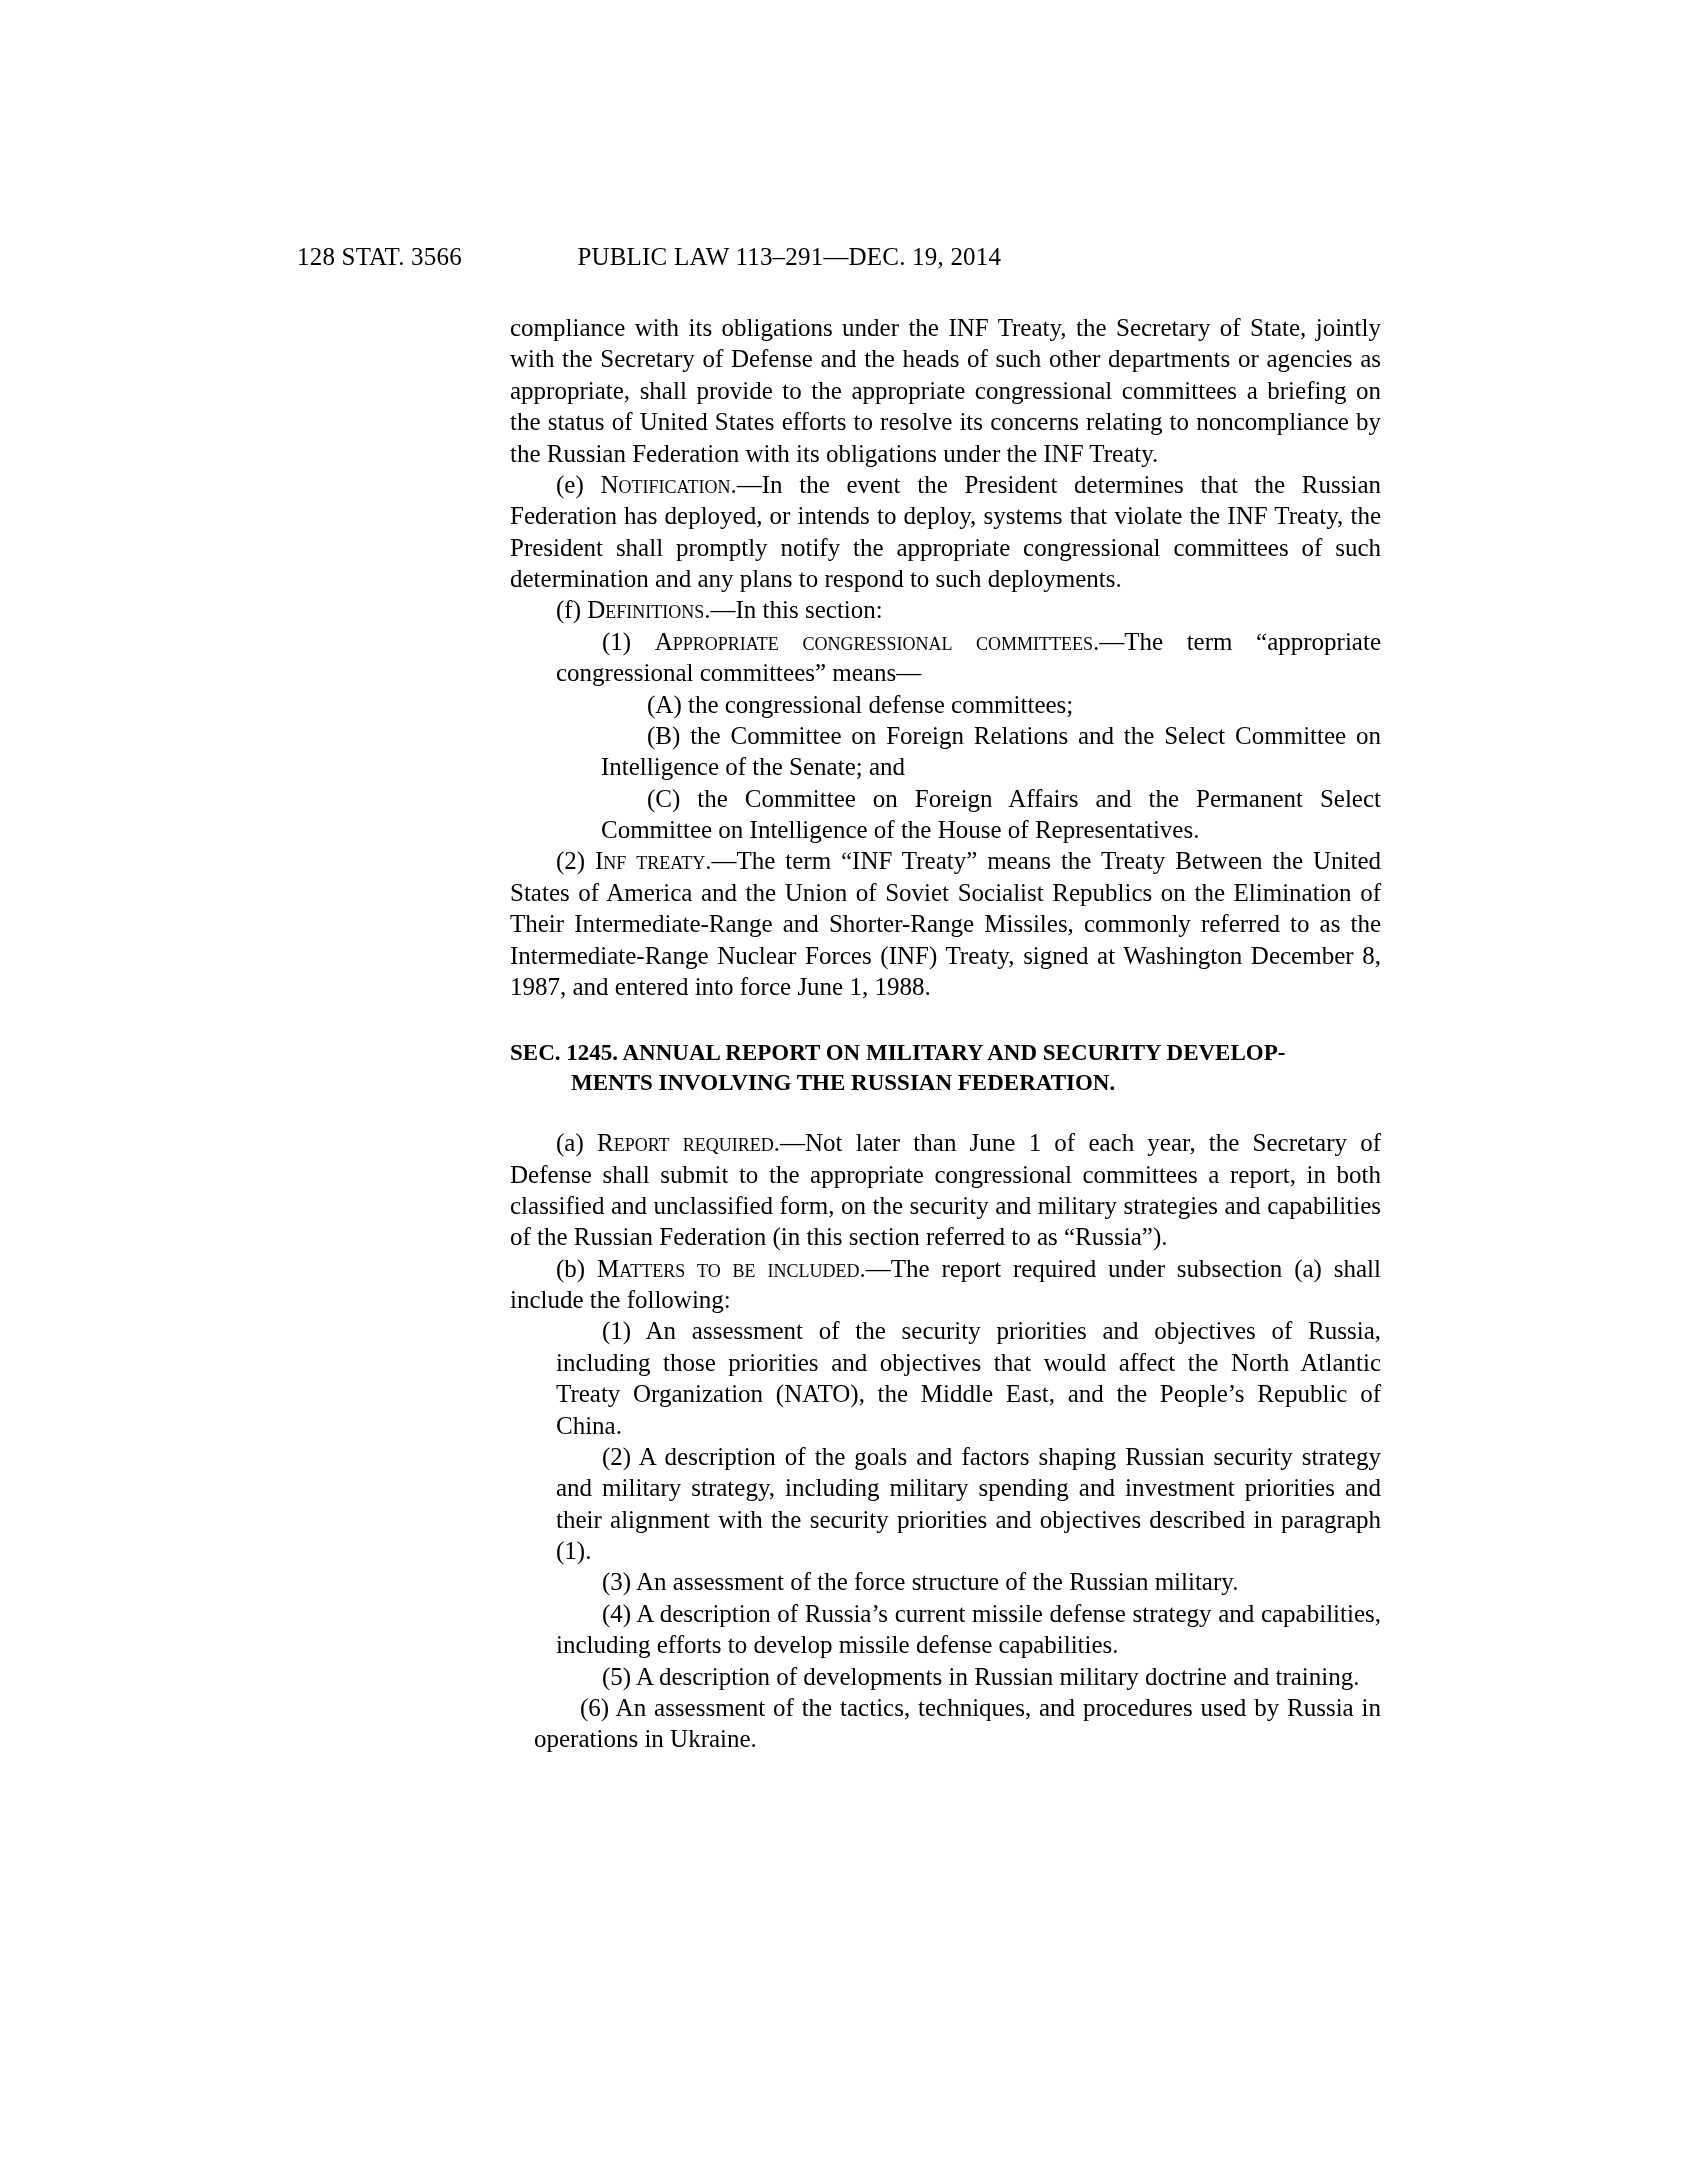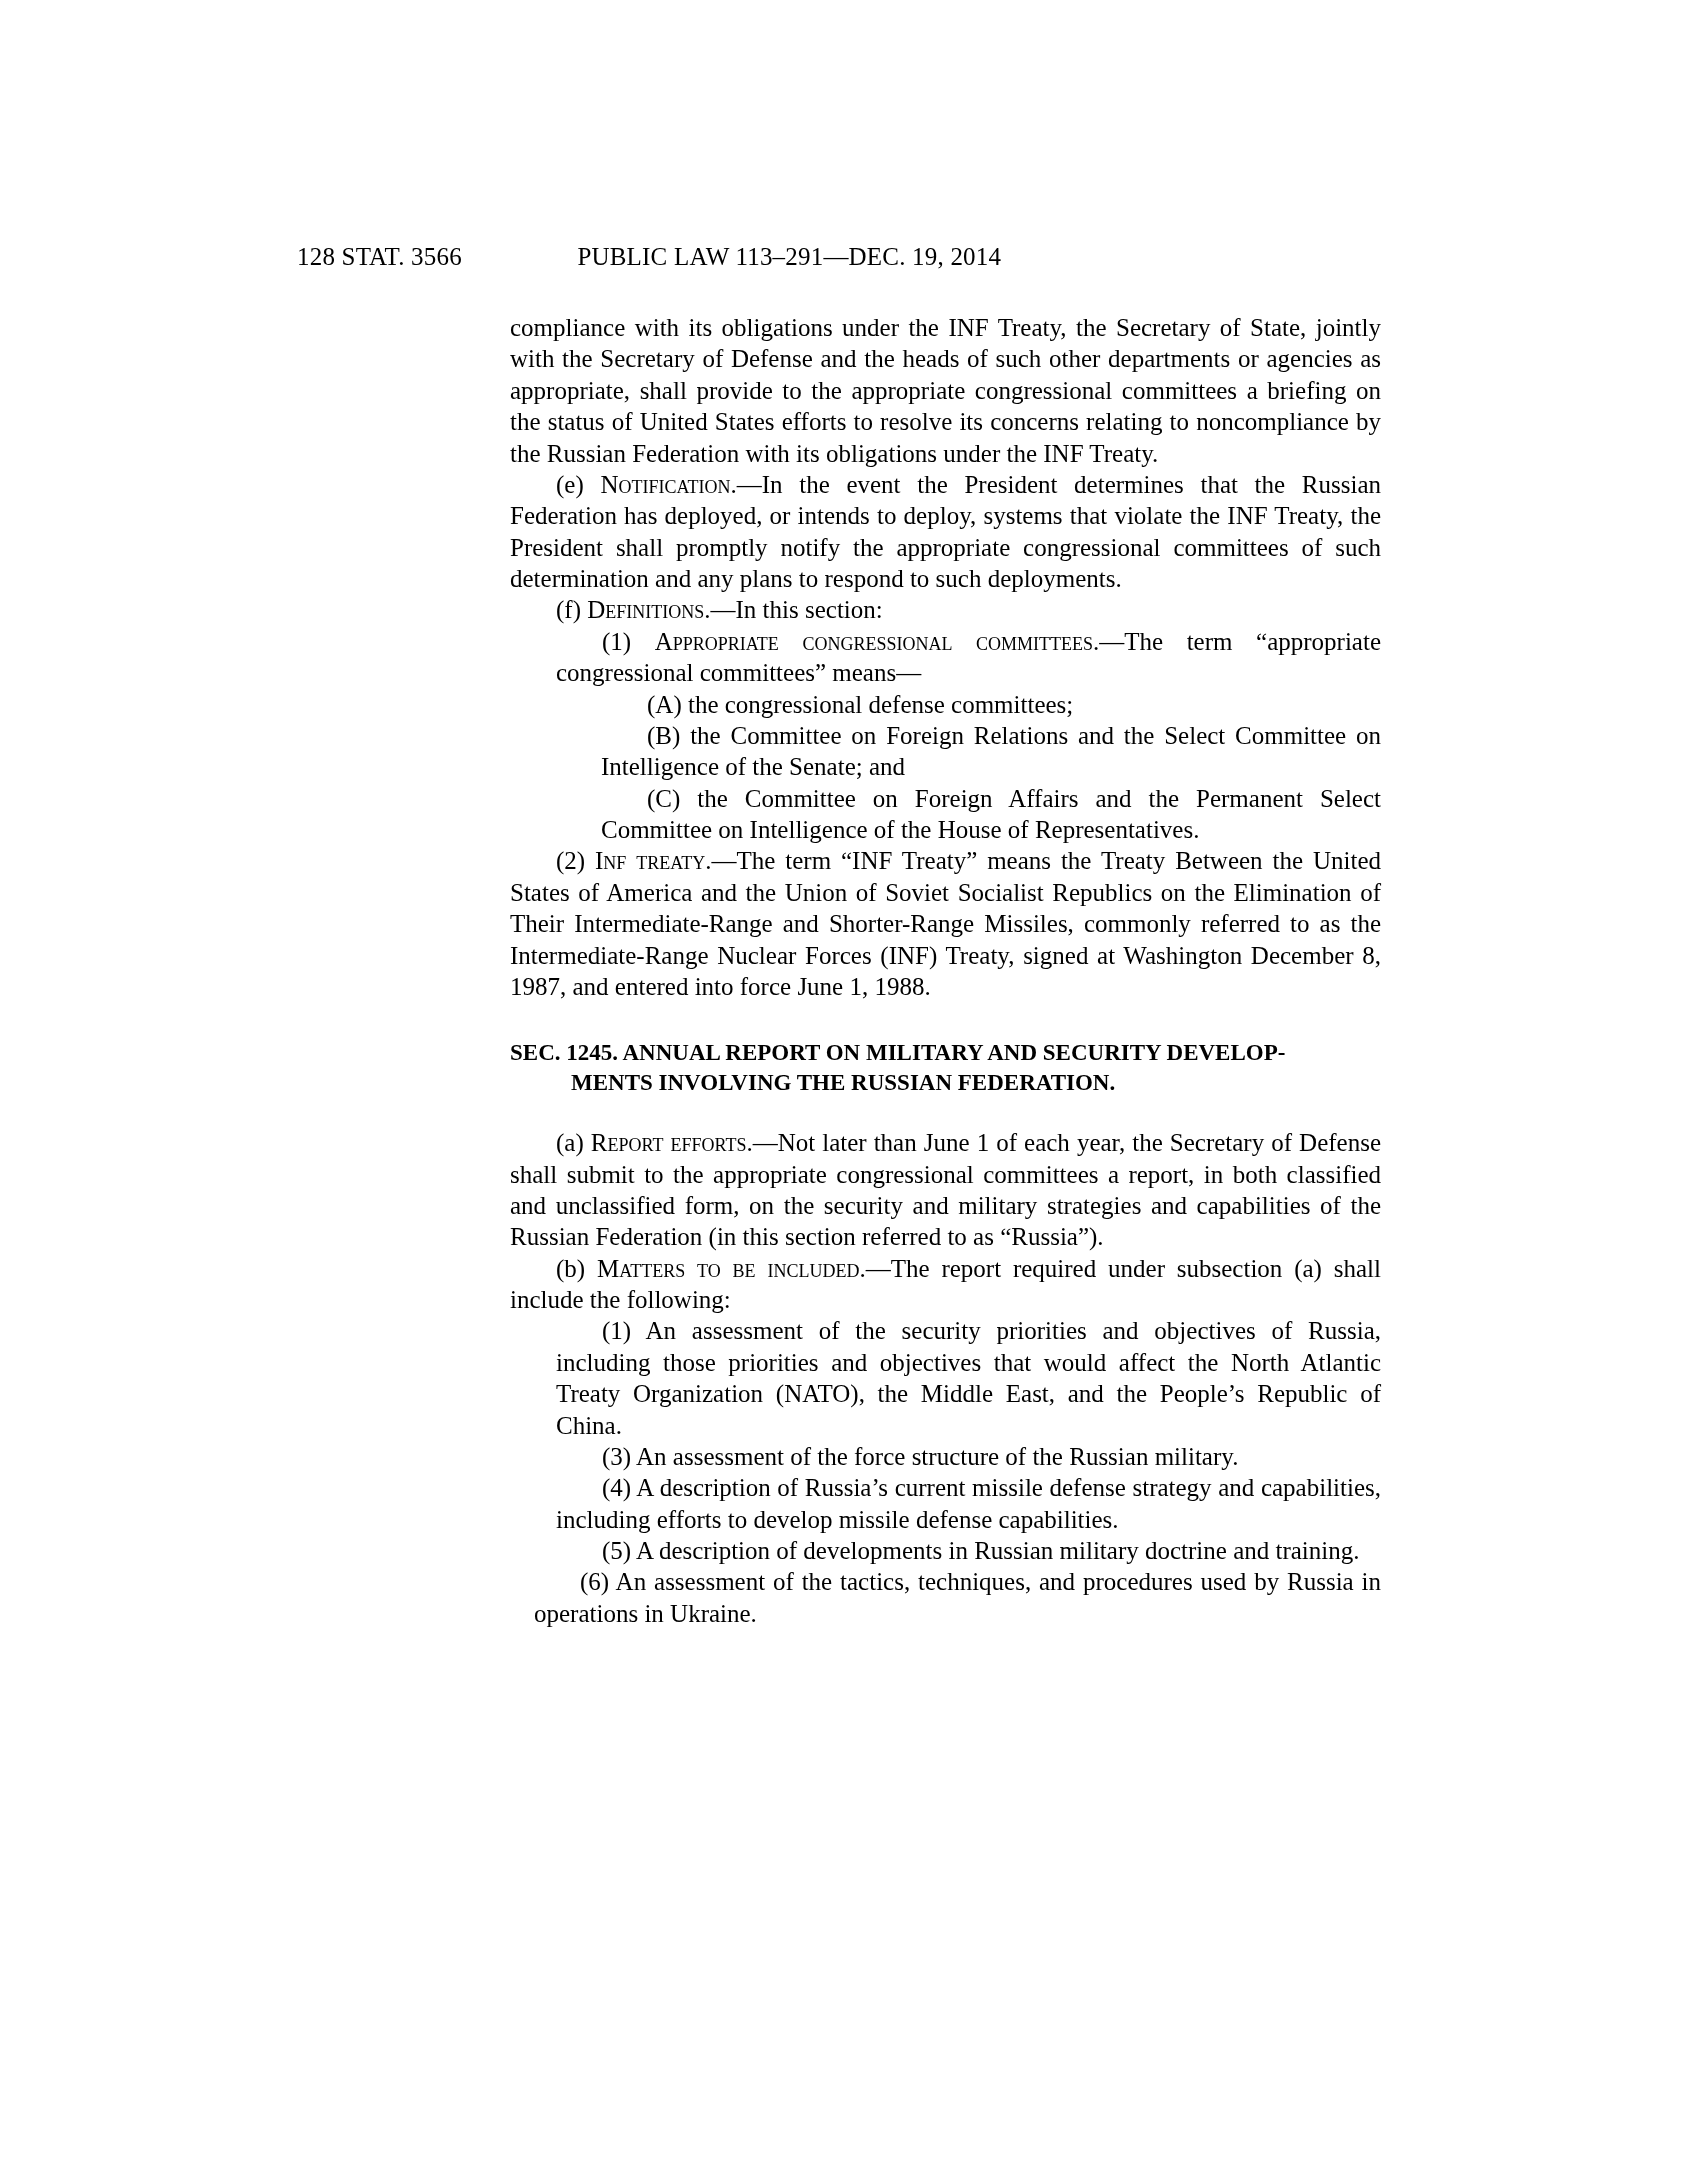--- a/index.html
+++ b/index.html
@@ -103,26 +103,27 @@
 
     <p class="sub-level">(C) the Committee on Foreign Affairs and the Permanent Select Committee on Intelligence of the House of Representatives.</p>
 
     <p class="indent">(2) <span class="sc">Inf treaty.</span>—The term “INF Treaty” means the Treaty Between the United States of America and the Union of Soviet Socialist Republics on the Elimination of Their Intermediate-Range and Shorter-Range Missiles, commonly referred to as the Intermediate-Range Nuclear Forces (INF) Treaty, signed at Washington December 8, 1987, and entered into force June 1, 1988.</p>
 
     <div class="sec-head">
       <span>SEC. 1245. ANNUAL REPORT ON MILITARY AND SECURITY DEVELOP-</span>
       <span class="line2">MENTS INVOLVING THE RUSSIAN FEDERATION.</span>
     </div>
 
-    <p class="indent">(a) <span class="sc">Report efforts.</span>—Not later than June 1 of each year, the Secretary of Defense shall submit to the appropriate congressional committees a report, in both classified and unclassified form, on the security and military strategies and capabilities of the Russian Federation (in this section referred to as “Russia”).</p>
+    <p class="indent">(a) <span class="sc">Report required.</span>—Not later than June 1 of each year, the Secretary of Defense shall submit to the appropriate congressional committees a report, in both classified and unclassified form, on the security and military strategies and capabilities of the Russian Federation (in this section referred to as “Russia”).</p>
 
     <p class="indent">(b) <span class="sc">Matters to be included.</span>—The report required under subsection (a) shall include the following:</p>
 
     <p class="hang-a" style="margin-left:46px;">(1) An assessment of the security priorities and objectives of Russia, including those priorities and objectives that would affect the North Atlantic Treaty Organization (NATO), the Middle East, and the People’s Republic of China.</p>
 
+    <p class="hang-a" style="margin-left:46px;">(2) A description of the goals and factors shaping Russian security strategy and military strategy, including military spending and investment priorities and their alignment with the security priorities and objectives described in paragraph (1).</p>
 
     <p class="hang-a" style="margin-left:46px;">(3) An assessment of the force structure of the Russian military.</p>
 
     <p class="hang-a" style="margin-left:46px;">(4) A description of Russia’s current missile defense strategy and capabilities, including efforts to develop missile defense capabilities.</p>
 
     <p class="hang-a" style="margin-left:46px;">(5) A description of developments in Russian military doctrine and training.</p>
 
     <p class="hang-a" style="margin-left:24px;">(6) An assessment of the tactics, techniques, and procedures used by Russia in operations in Ukraine.</p>
 
   </div>

